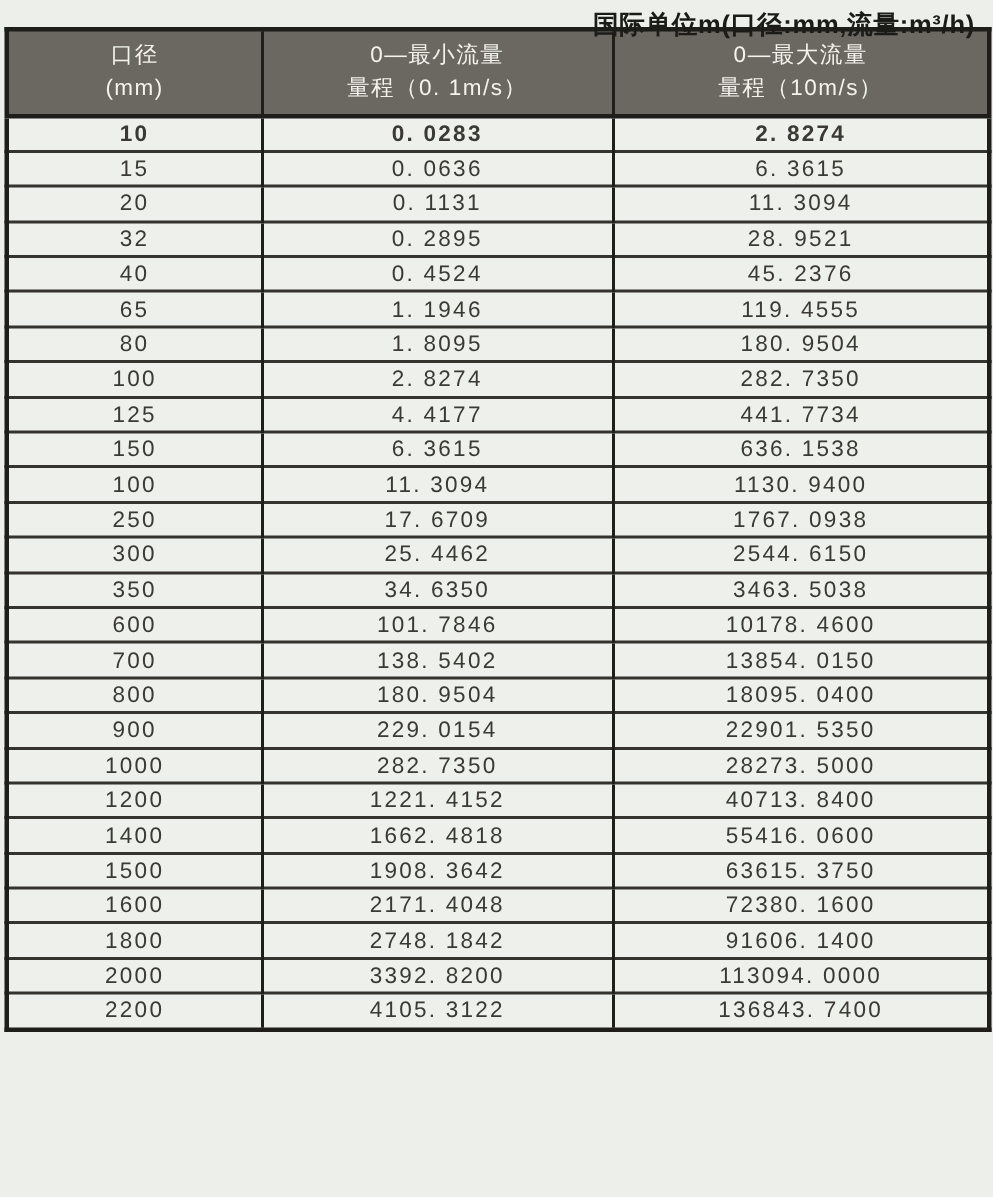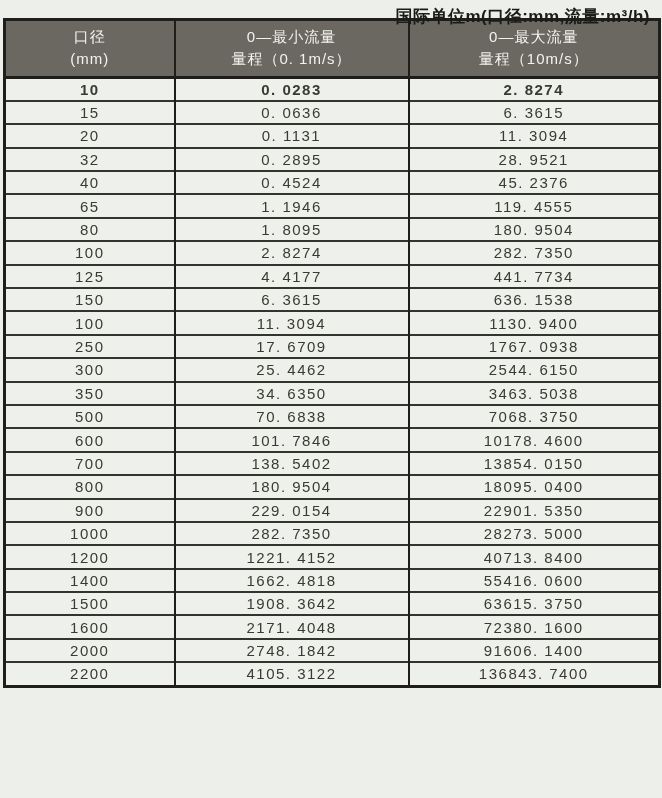--- a/index.html
+++ b/index.html
@@ -152,25 +152,20 @@
         <td>300</td>
         <td>25. 4462</td>
         <td>2544. 6150</td>
       </tr>
       <tr>
         <td>350</td>
         <td>34. 6350</td>
         <td>3463. 5038</td>
       </tr>
       <tr>
-        <td>500</td>
-        <td>70. 6838</td>
-        <td>7068. 3750</td>
-      </tr>
-      <tr>
         <td>600</td>
         <td>101. 7846</td>
         <td>10178. 4600</td>
       </tr>
       <tr>
         <td>700</td>
         <td>138. 5402</td>
         <td>13854. 0150</td>
       </tr>
       <tr>
@@ -202,23 +197,28 @@
         <td>1500</td>
         <td>1908. 3642</td>
         <td>63615. 3750</td>
       </tr>
       <tr>
         <td>1600</td>
         <td>2171. 4048</td>
         <td>72380. 1600</td>
       </tr>
       <tr>
-        <td>2000</td>
+        <td>1800</td>
         <td>2748. 1842</td>
         <td>91606. 1400</td>
+      </tr>
+      <tr>
+        <td>2000</td>
+        <td>3392. 8200</td>
+        <td>113094. 0000</td>
       </tr>
       <tr>
         <td>2200</td>
         <td>4105. 3122</td>
         <td>136843. 7400</td>
       </tr>
     </tbody>
 </table>
 
 </body></html>

